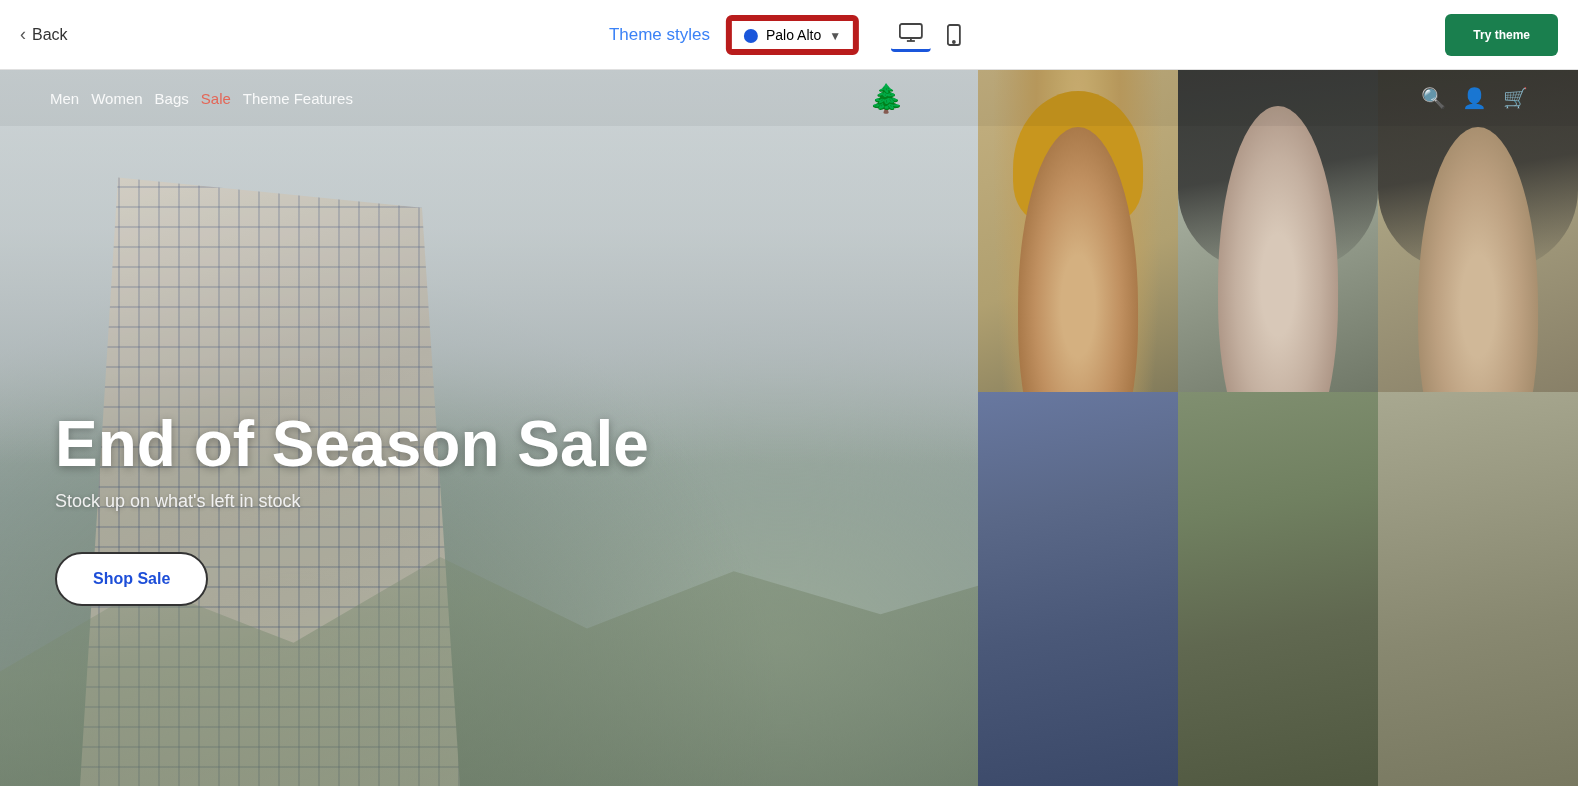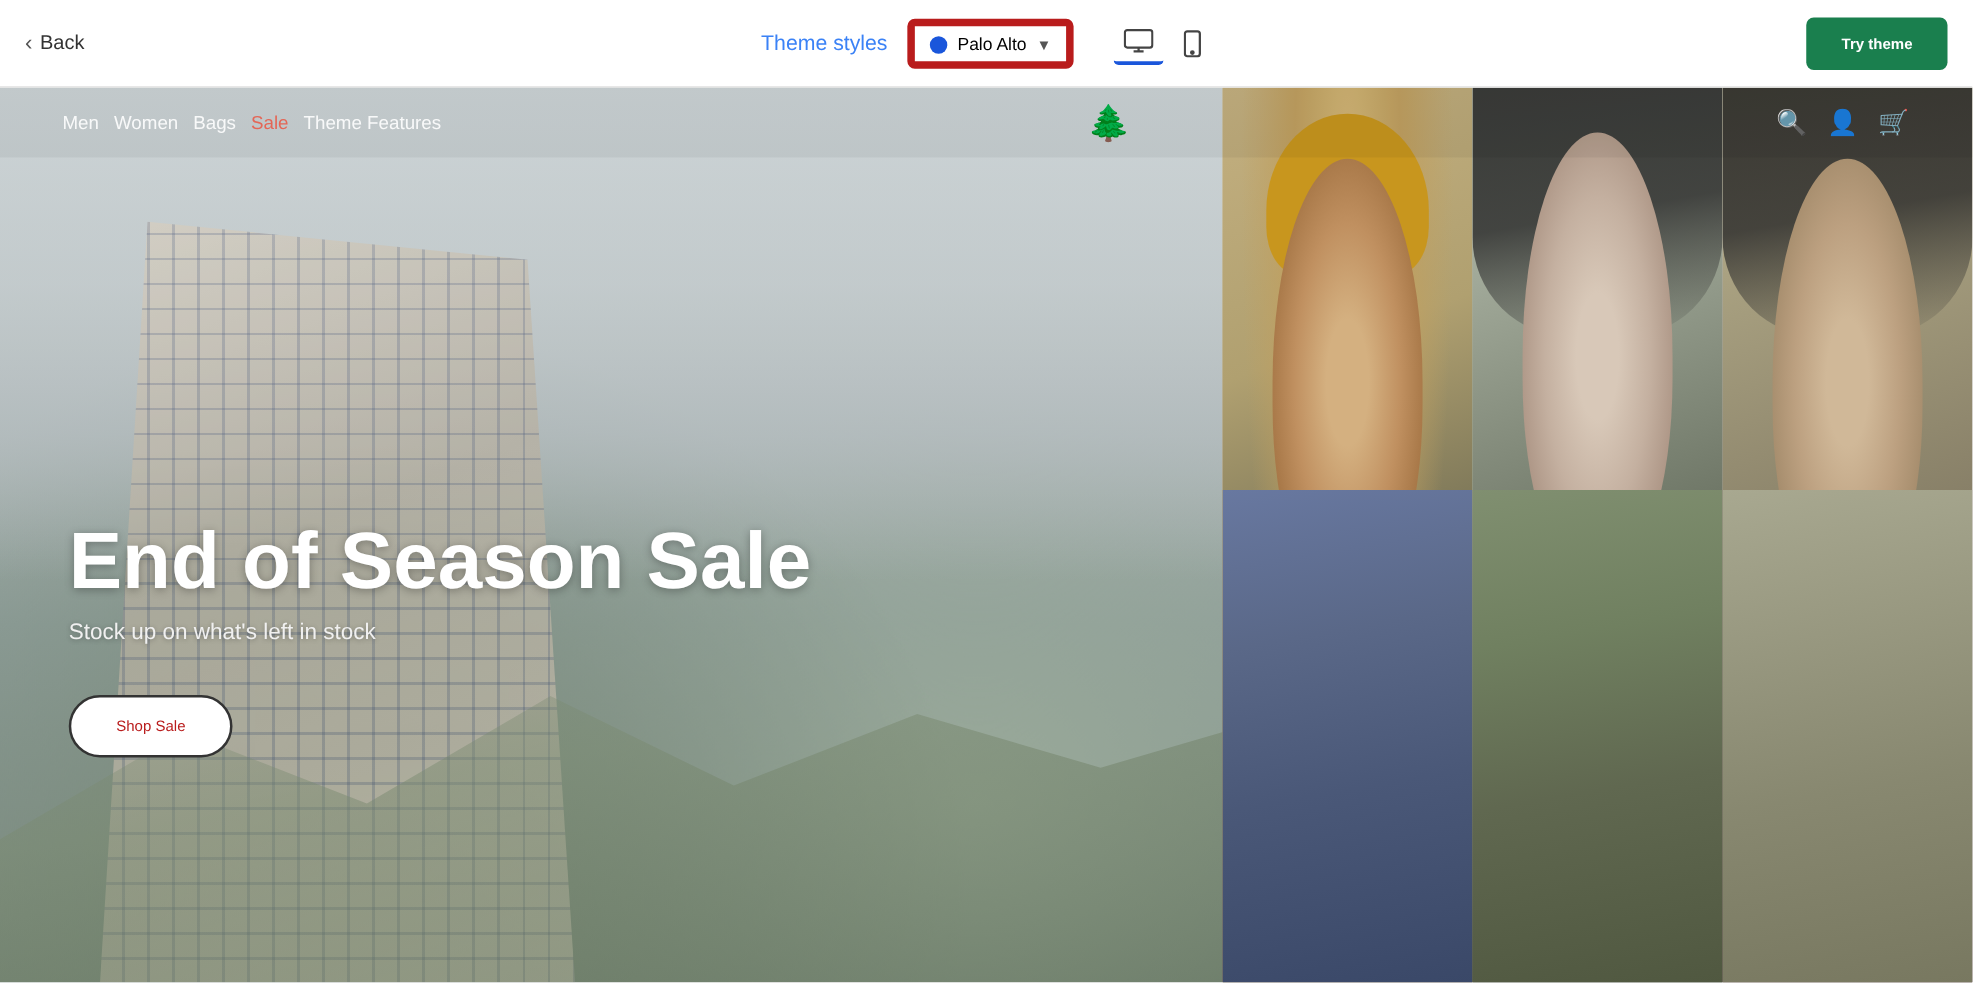--- a/index.html
+++ b/index.html
@@ -219,26 +219,26 @@
     }
     .hero-subtitle {
       font-size: 18px;
       color: #f0f0f0;
       font-weight: 400;
       text-shadow: 0 1px 4px rgba(0,0,0,0.3);
       margin-bottom: 40px;
     }
     .shop-sale-btn {
       background: #fff;
-      color: #b91c1c;
+      color: #1d4ed8;
       border: 2px solid #333;
       border-radius: 50px;
       padding: 16px 36px;
-      font-size: 12px;
-      font-weight: 400;
+      font-size: 16px;
+      font-weight: 700;
       cursor: pointer;
     }
 
     
     .hero-right {
       width: 38%;
       height: 100%;
       display: flex;
       flex-direction: row;
     }

